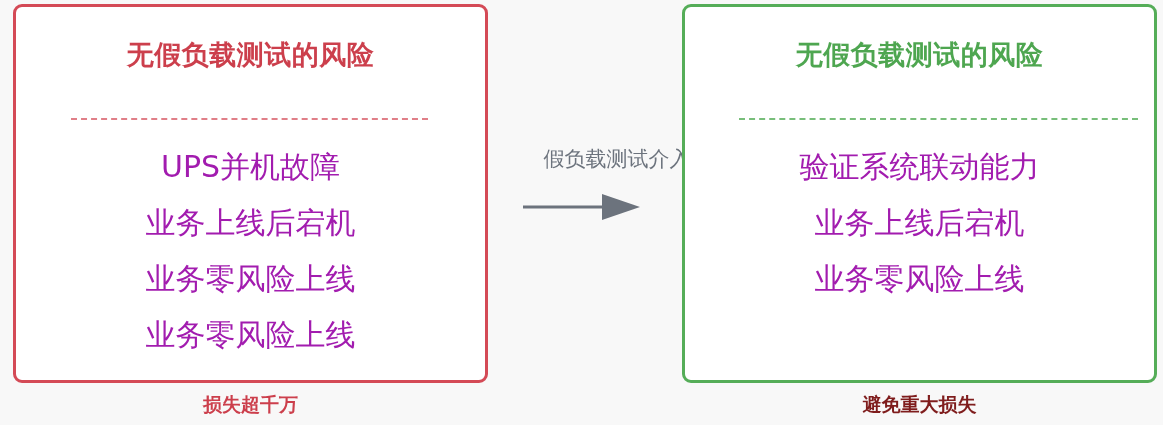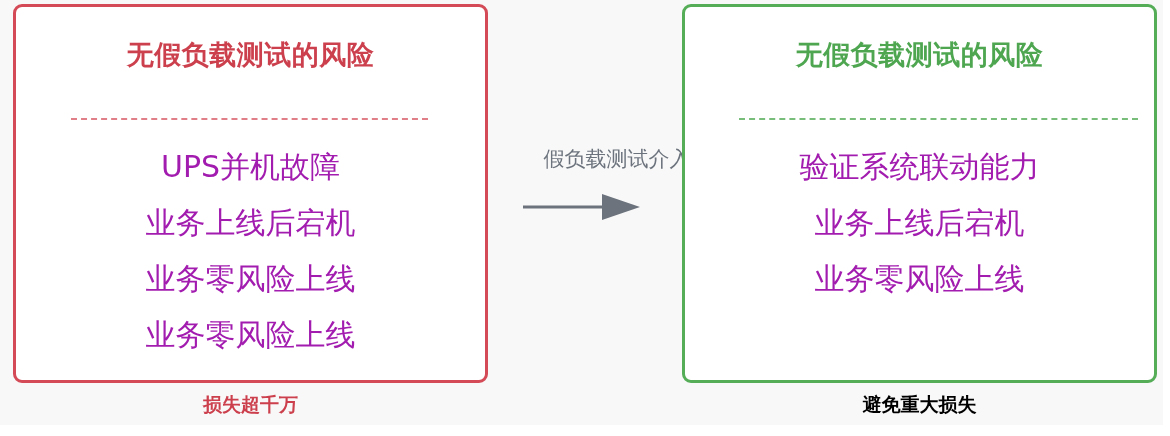--- a/index.html
+++ b/index.html
@@ -94,21 +94,21 @@
       font-size: 19px;
       font-weight: bold;
       line-height: 32px;
     }
     .footer-label.risk-footer {
       left: 16px;
       color: #cc3f4c;
     }
     .footer-label.value-footer {
       left: 685px;
-      color: #000000;
+      color: #7f1d1d;
     }
     .arrow-label {
       position: absolute;
       left: 488px;
       width: 186px;
       top: 144px;
       text-align: center;
       font-size: 21px;
       line-height: 30px;
       color: #6c737d;

